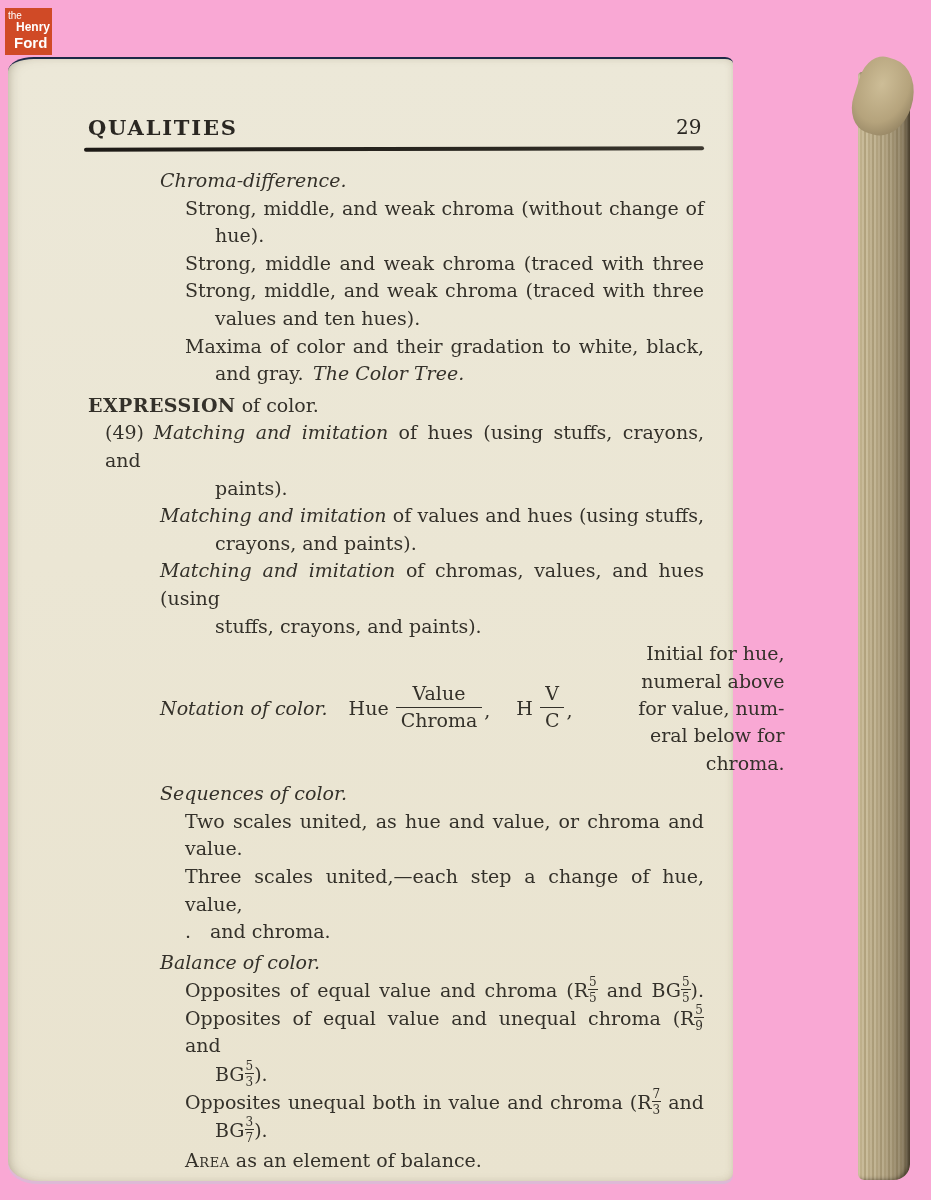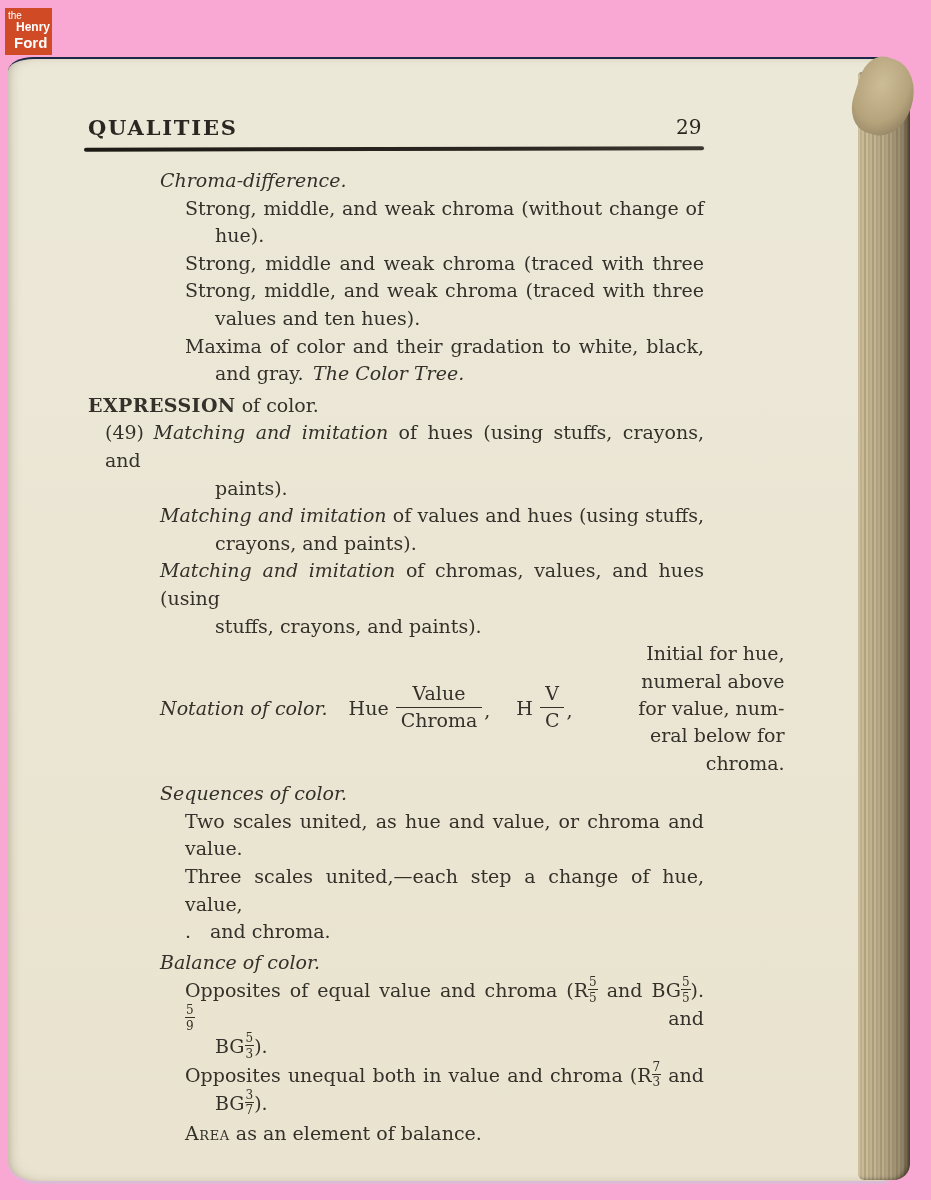--- a/index.html
+++ b/index.html
@@ -3,21 +3,21 @@
 <meta charset="utf-8">
 <style>
   html,body{margin:0;padding:0;background:#000;}
   .stage{
     position:relative;width:931px;height:1200px;overflow:hidden;
     background:#f9a8d4;
     font-family:"DejaVu Serif","Liberation Serif",serif;
   }
   
   .page{
-    position:absolute;left:8px;top:57px;width:884px;height:1122px;
+    position:absolute;left:8px;top:57px;width:725px;height:1122px;
     background:linear-gradient(180deg,#ece8d8 0%,#ebe6d4 45%,#e9e3cf 100%);
     border-radius:26px 8px 10px 30px / 14px 6px 8px 20px;
     border-top:2px solid #1d2946;
     box-shadow:0 3px 0 rgba(190,205,220,.45), inset 6px 0 14px -8px rgba(90,75,50,.55), inset -4px 0 10px -6px rgba(120,100,70,.35);
   }
   
   .edges{
     position:absolute;right:21px;top:72px;width:52px;height:1108px;
     background:
       linear-gradient(90deg, rgba(0,0,0,0) 0%, rgba(95,80,55,.25) 55%, rgba(70,58,40,.55) 100%),
@@ -141,21 +141,21 @@
       <span>for value, num-</span><br>
       <span>eral below for chroma.</span>
     </span>
   </div>
 <div class="line ind-1 sp-top2"><span class="i">Sequences of color.</span></div>
         <div class="line ind-2 j"><span class="n">Two scales united, as hue and value, or chroma and value.</span></div>
         <div class="line ind-2 j"><span class="n">Three scales united,—each step a change of hue, value,</span></div>
         <div class="line ind-2"><span class="n">. and chroma.</span></div>
         <div class="line ind-1 sp-top2"><span class="i">Balance of color.</span></div>
         <div class="line ind-2 j"><span class="n">Opposites of equal value and chroma (R</span><span class="sfrac"><span class="fn">5</span><span class="fd">5</span></span><span class="n"> and BG</span><span class="sfrac"><span class="fn">5</span><span class="fd">5</span></span><span class="n">).</span></div>
-        <div class="line ind-2 j"><span class="sfrac"><span class="fn">5</span><span class="fd">9</span></span><span class="n"> and</span></div>
+        <div class="line ind-2 j"><span class="n">Opposites of equal value and unequal chroma (R</span><span class="sfrac"><span class="fn">5</span><span class="fd">9</span></span><span class="n"> and</span></div>
         <div class="line ind-3"><span class="n">BG</span><span class="sfrac"><span class="fn">5</span><span class="fd">3</span></span><span class="n">).</span></div>
         <div class="line ind-2 j"><span class="n">Opposites unequal both in value and chroma (R</span><span class="sfrac"><span class="fn">7</span><span class="fd">3</span></span><span class="n"> and</span></div>
         <div class="line ind-3"><span class="n">BG</span><span class="sfrac"><span class="fn">3</span><span class="fd">7</span></span><span class="n">).</span></div>
         <div class="line ind-2 sp-top2"><span class="sc">Area</span><span class="n"> as an element of balance.</span></div>
       </div>
   </div>
 
   <div class="edges"></div>
   <div class="curl"></div>
 </div>

